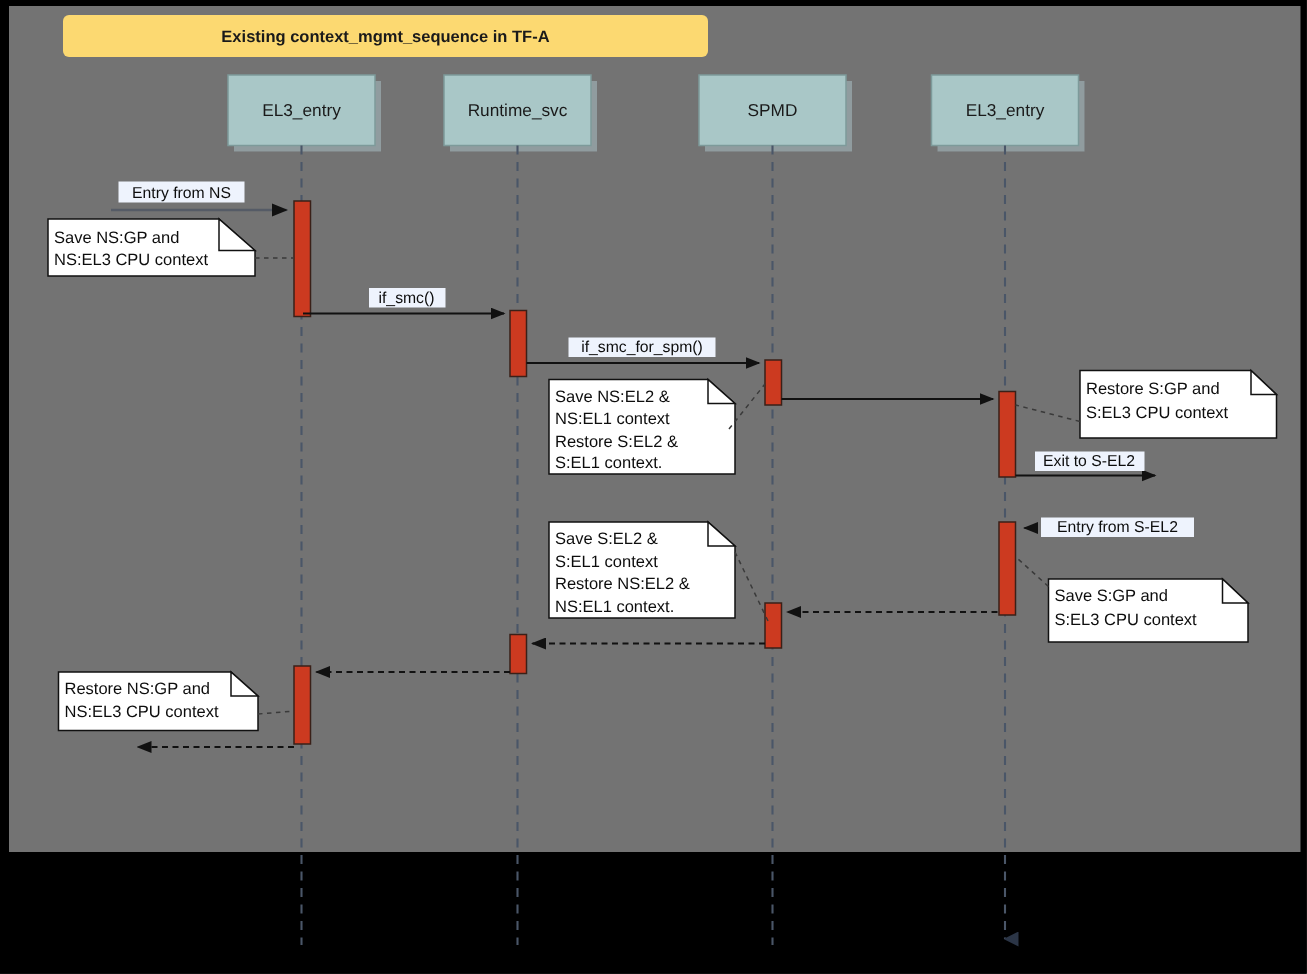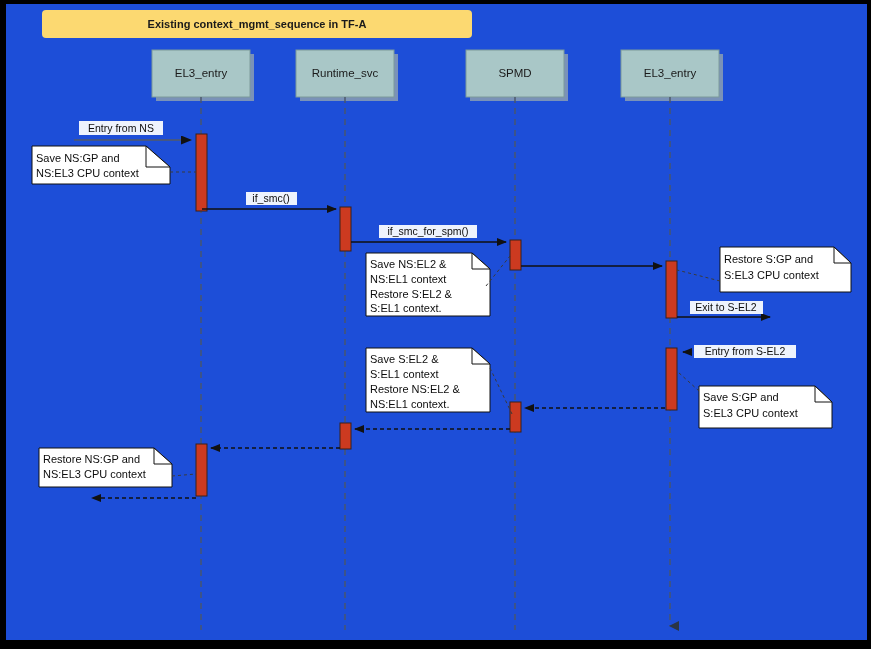--- a/index.html
+++ b/index.html
@@ -18,22 +18,22 @@
     width: 871px;
     height: 649px;
     background: #000000;
     box-sizing: border-box;
   }
   #canvas-area {
     position: absolute;
     left: 6px;
     top: 4px;
     width: 861px;
-    height: 636px;
-    background: #1d4ed8;
+    height: 564px;
+    background: #737373;
   }
   svg#seq {
     position: absolute;
     left: 0;
     top: 0;
     width: 861px;
     height: 636px;
     display: block;
   }
   .title-banner-box {

